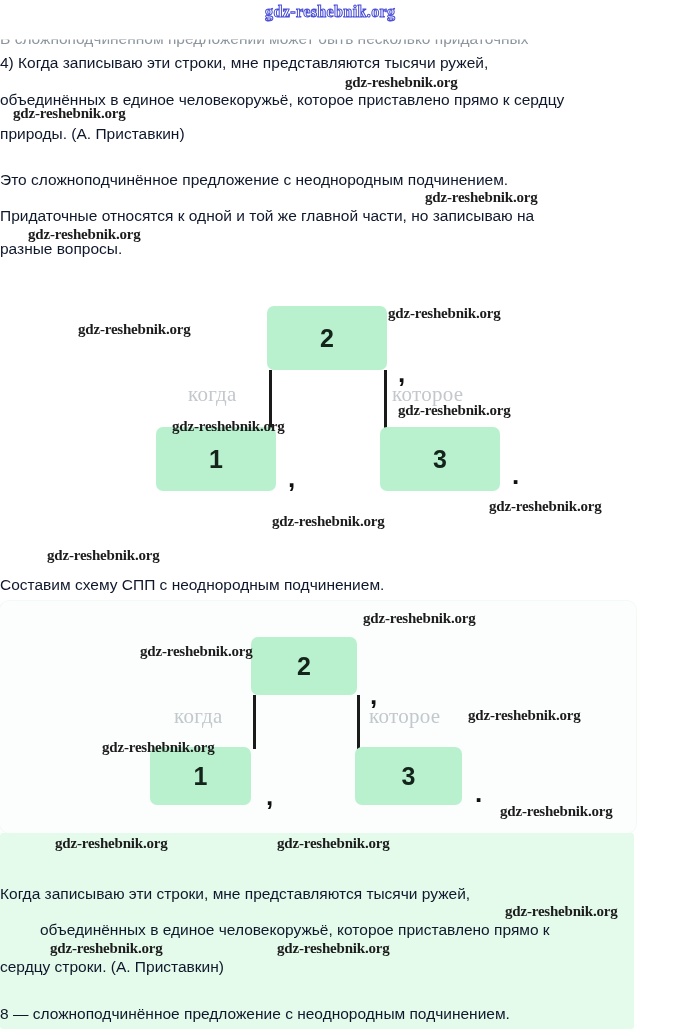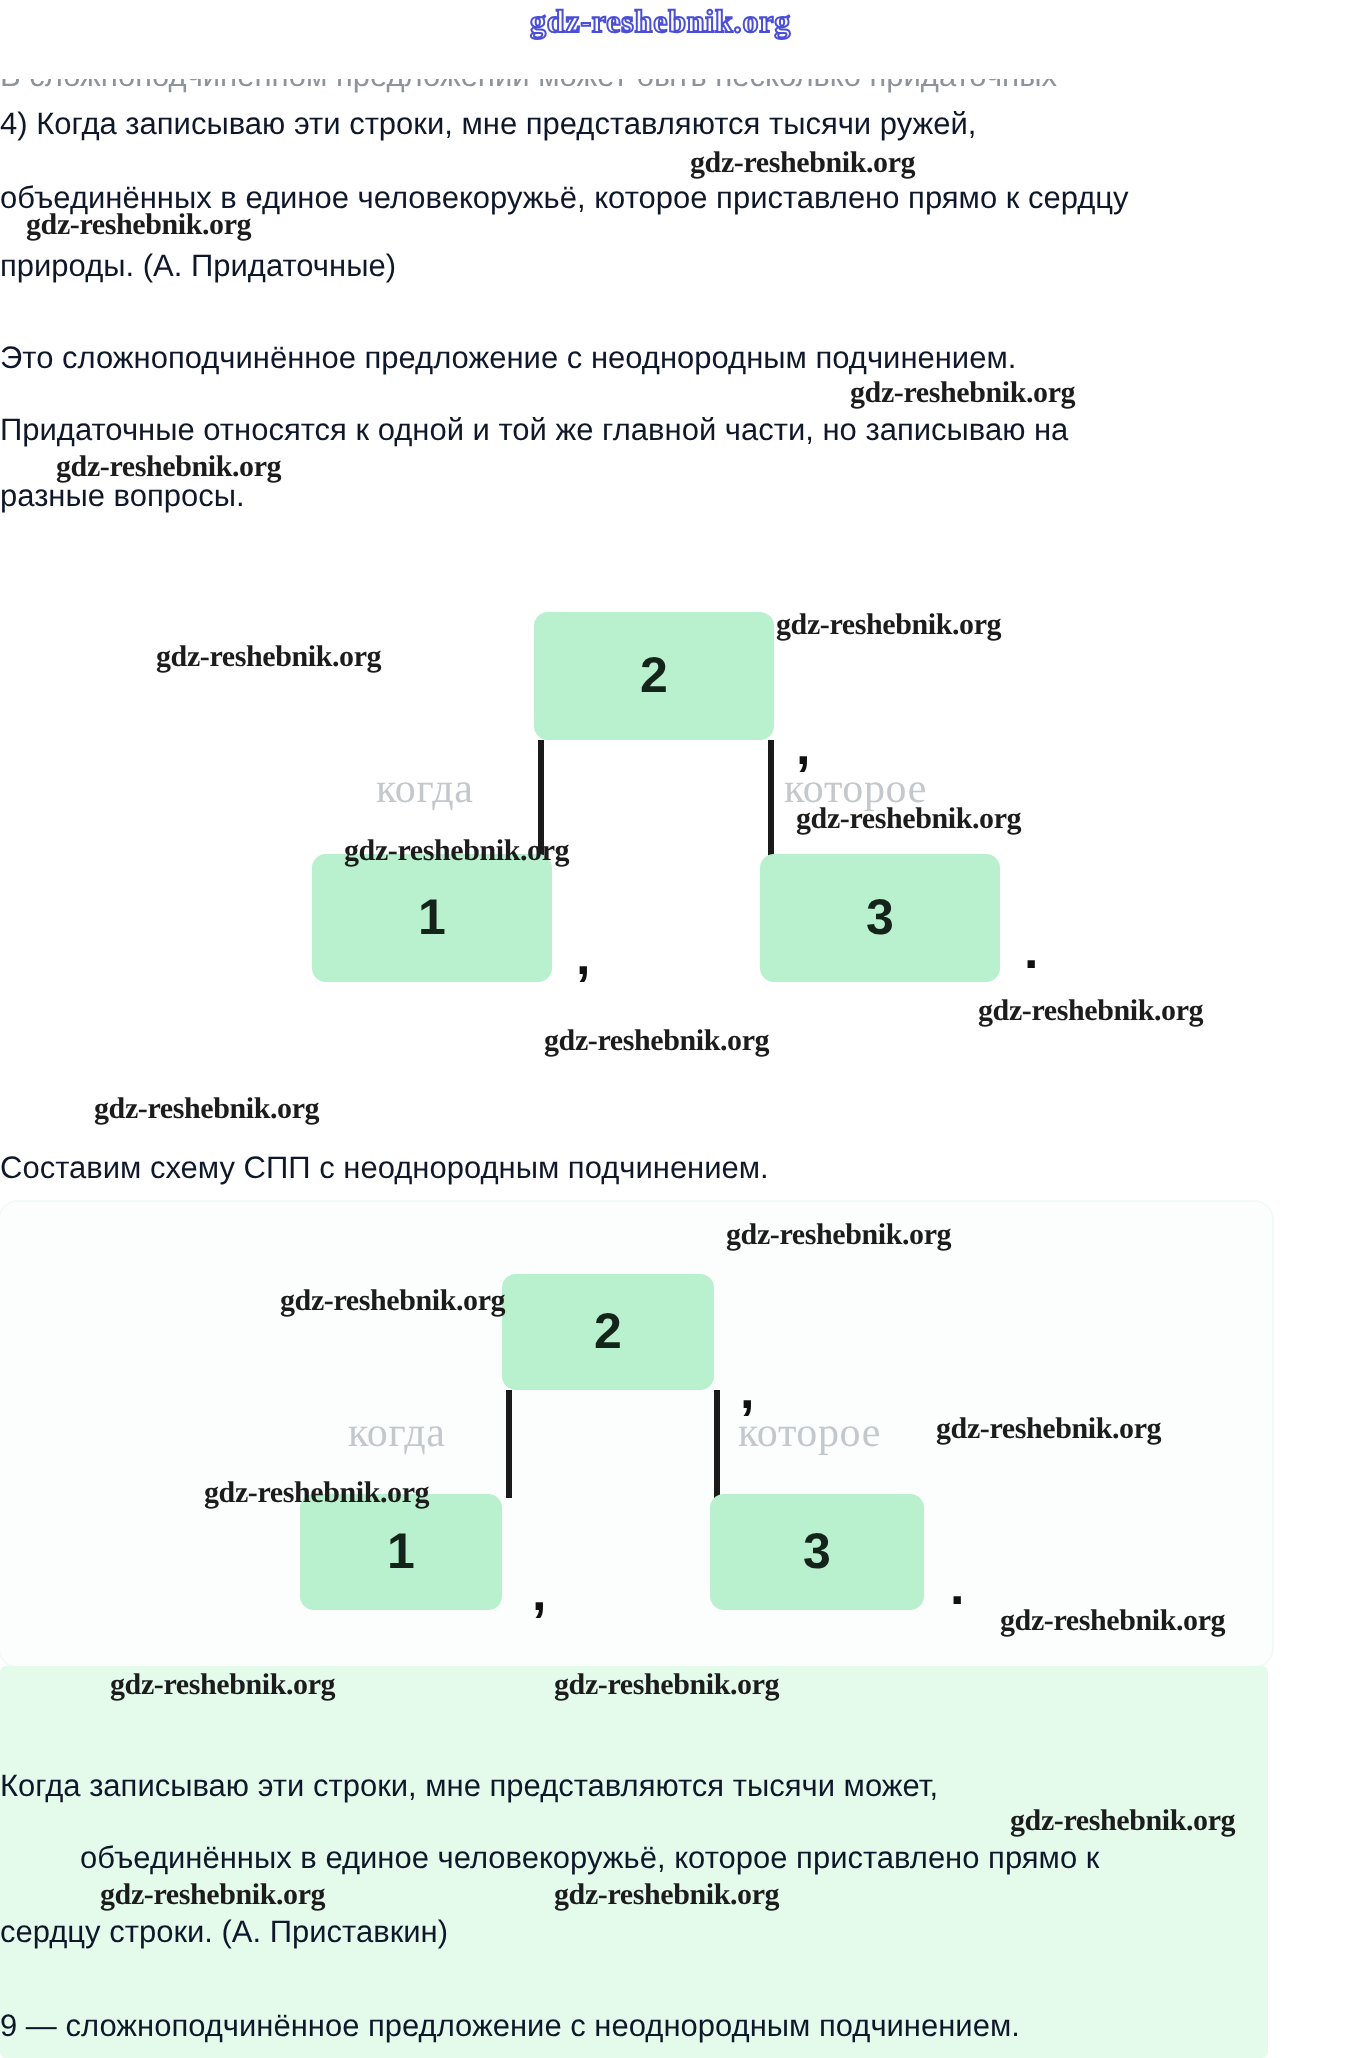--- a/index.html
+++ b/index.html
@@ -103,32 +103,32 @@
 
   <div class="panel-light" style="left:0px;top:601px;width:636px;height:232px;
               box-shadow:0 0 0 1px #f2faf5;"></div>
 
   <div class="panel-green" style="left:0px;top:833px;width:634px;height:196px;"></div>
 
   <div id="text-layer">
       <div class="body-text cut-top" style="left: 0px; top: 29px;">В сложноподчинённом предложении может быть несколько придаточных</div>
       <div class="body-text" style="left: 0px; top: 53px;">4) Когда записываю эти строки, мне представляются тысячи ружей,</div>
       <div class="body-text" style="left: 0px; top: 90px;">объединённых в единое человекоружьё, которое приставлено прямо к сердцу</div>
-      <div class="body-text" style="left: 0px; top: 124px;">природы. (А. Придаточные)</div>
+      <div class="body-text" style="left: 0px; top: 124px;">природы. (А. Приставкин)</div>
       <div class="body-text" style="left: 0px; top: 170px;">Это сложноподчинённое предложение с неоднородным подчинением.</div>
       <div class="body-text" style="left: 0px; top: 206px;">Придаточные относятся к одной и той же главной части, но записываю на</div>
       <div class="body-text" style="left: 0px; top: 239px;">разные вопросы.</div>
       <div class="body-text" style="left: 0px; top: 575px;">Составим схему СПП с неоднородным подчинением.</div>
     </div>
 
   <div id="panel-text-layer">
-      <div class="body-text" style="left: 0px; top: 884px;">Когда записываю эти строки, мне представляются тысячи может,</div>
+      <div class="body-text" style="left: 0px; top: 884px;">Когда записываю эти строки, мне представляются тысячи ружей,</div>
       <div class="body-text" style="left: 0px; top: 920px; margin-left: 40px;">объединённых в единое человекоружьё, которое приставлено прямо к</div>
       <div class="body-text" style="left: 0px; top: 957px;">сердцу строки. (А. Приставкин)</div>
-      <div class="body-text" style="left: 0px; top: 1004px;">9 — сложноподчинённое предложение с неоднородным подчинением.</div>
+      <div class="body-text" style="left: 0px; top: 1004px;">8 — сложноподчинённое предложение с неоднородным подчинением.</div>
     </div>
 
   <div id="diagram-layer">
       <div class="diagram" style="left: 0px; top: 0px; width: 680px; height: 1029px;">
         <div class="stem" style="left: 269px; top: 370px; height: 60px;"></div>
         <div class="stem" style="left: 384px; top: 370px; height: 60px;"></div>
         <div class="node" style="left: 267px; top: 306px; width: 120px; height: 64px;">2</div>
         <div class="node" style="left: 156px; top: 427px; width: 120px; height: 64px;">1</div>
         <div class="node" style="left: 380px; top: 427px; width: 120px; height: 64px;">3</div>
         <div class="conj" style="left: 188px; top: 382px;">когда</div>

